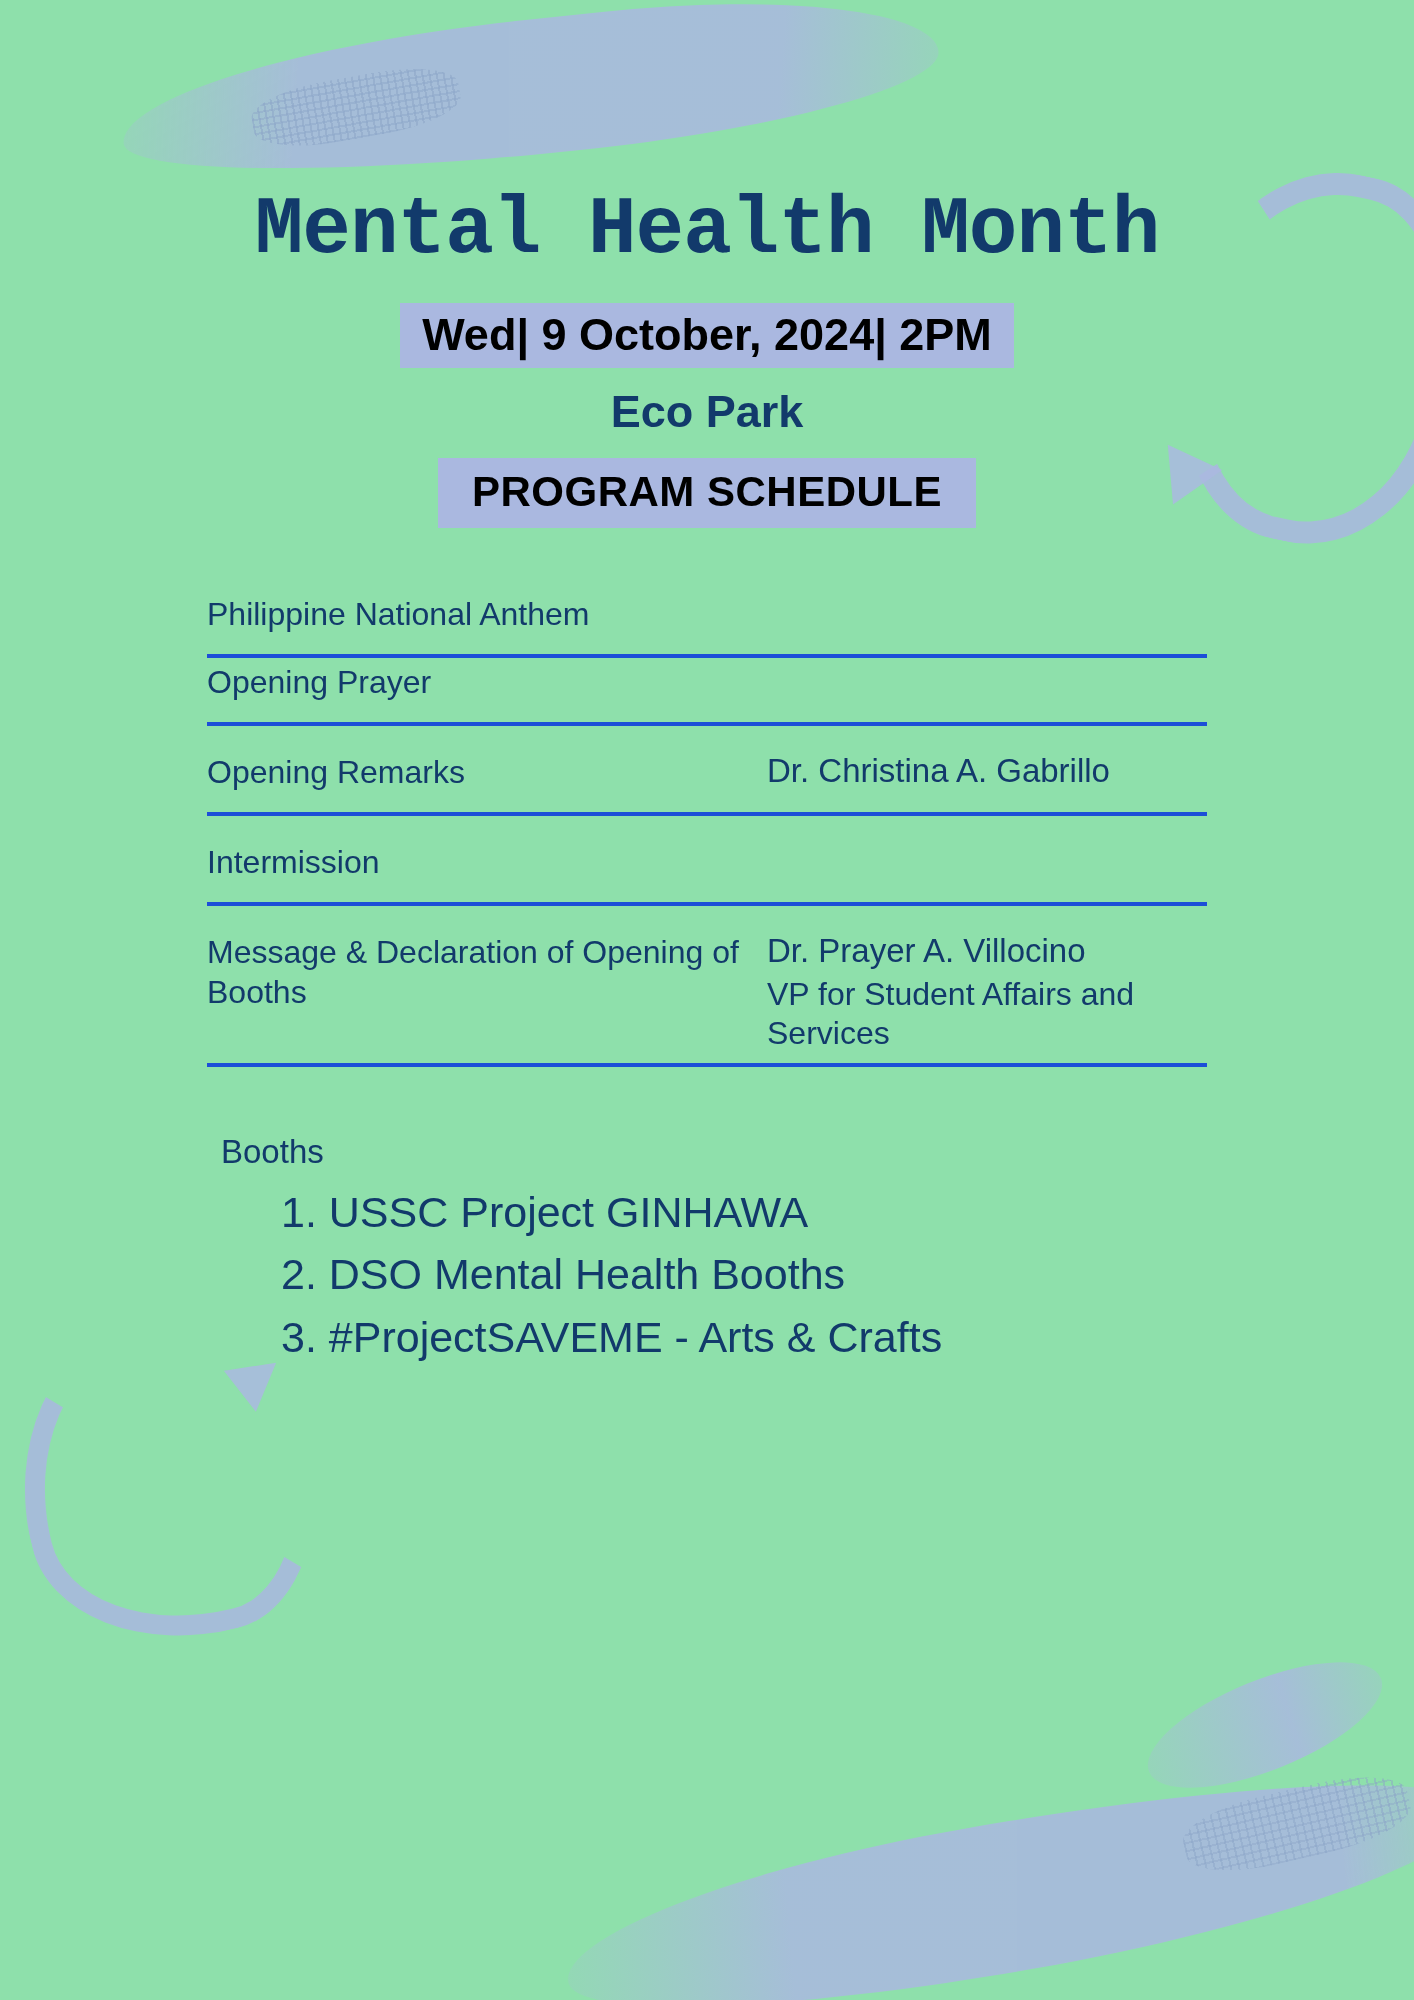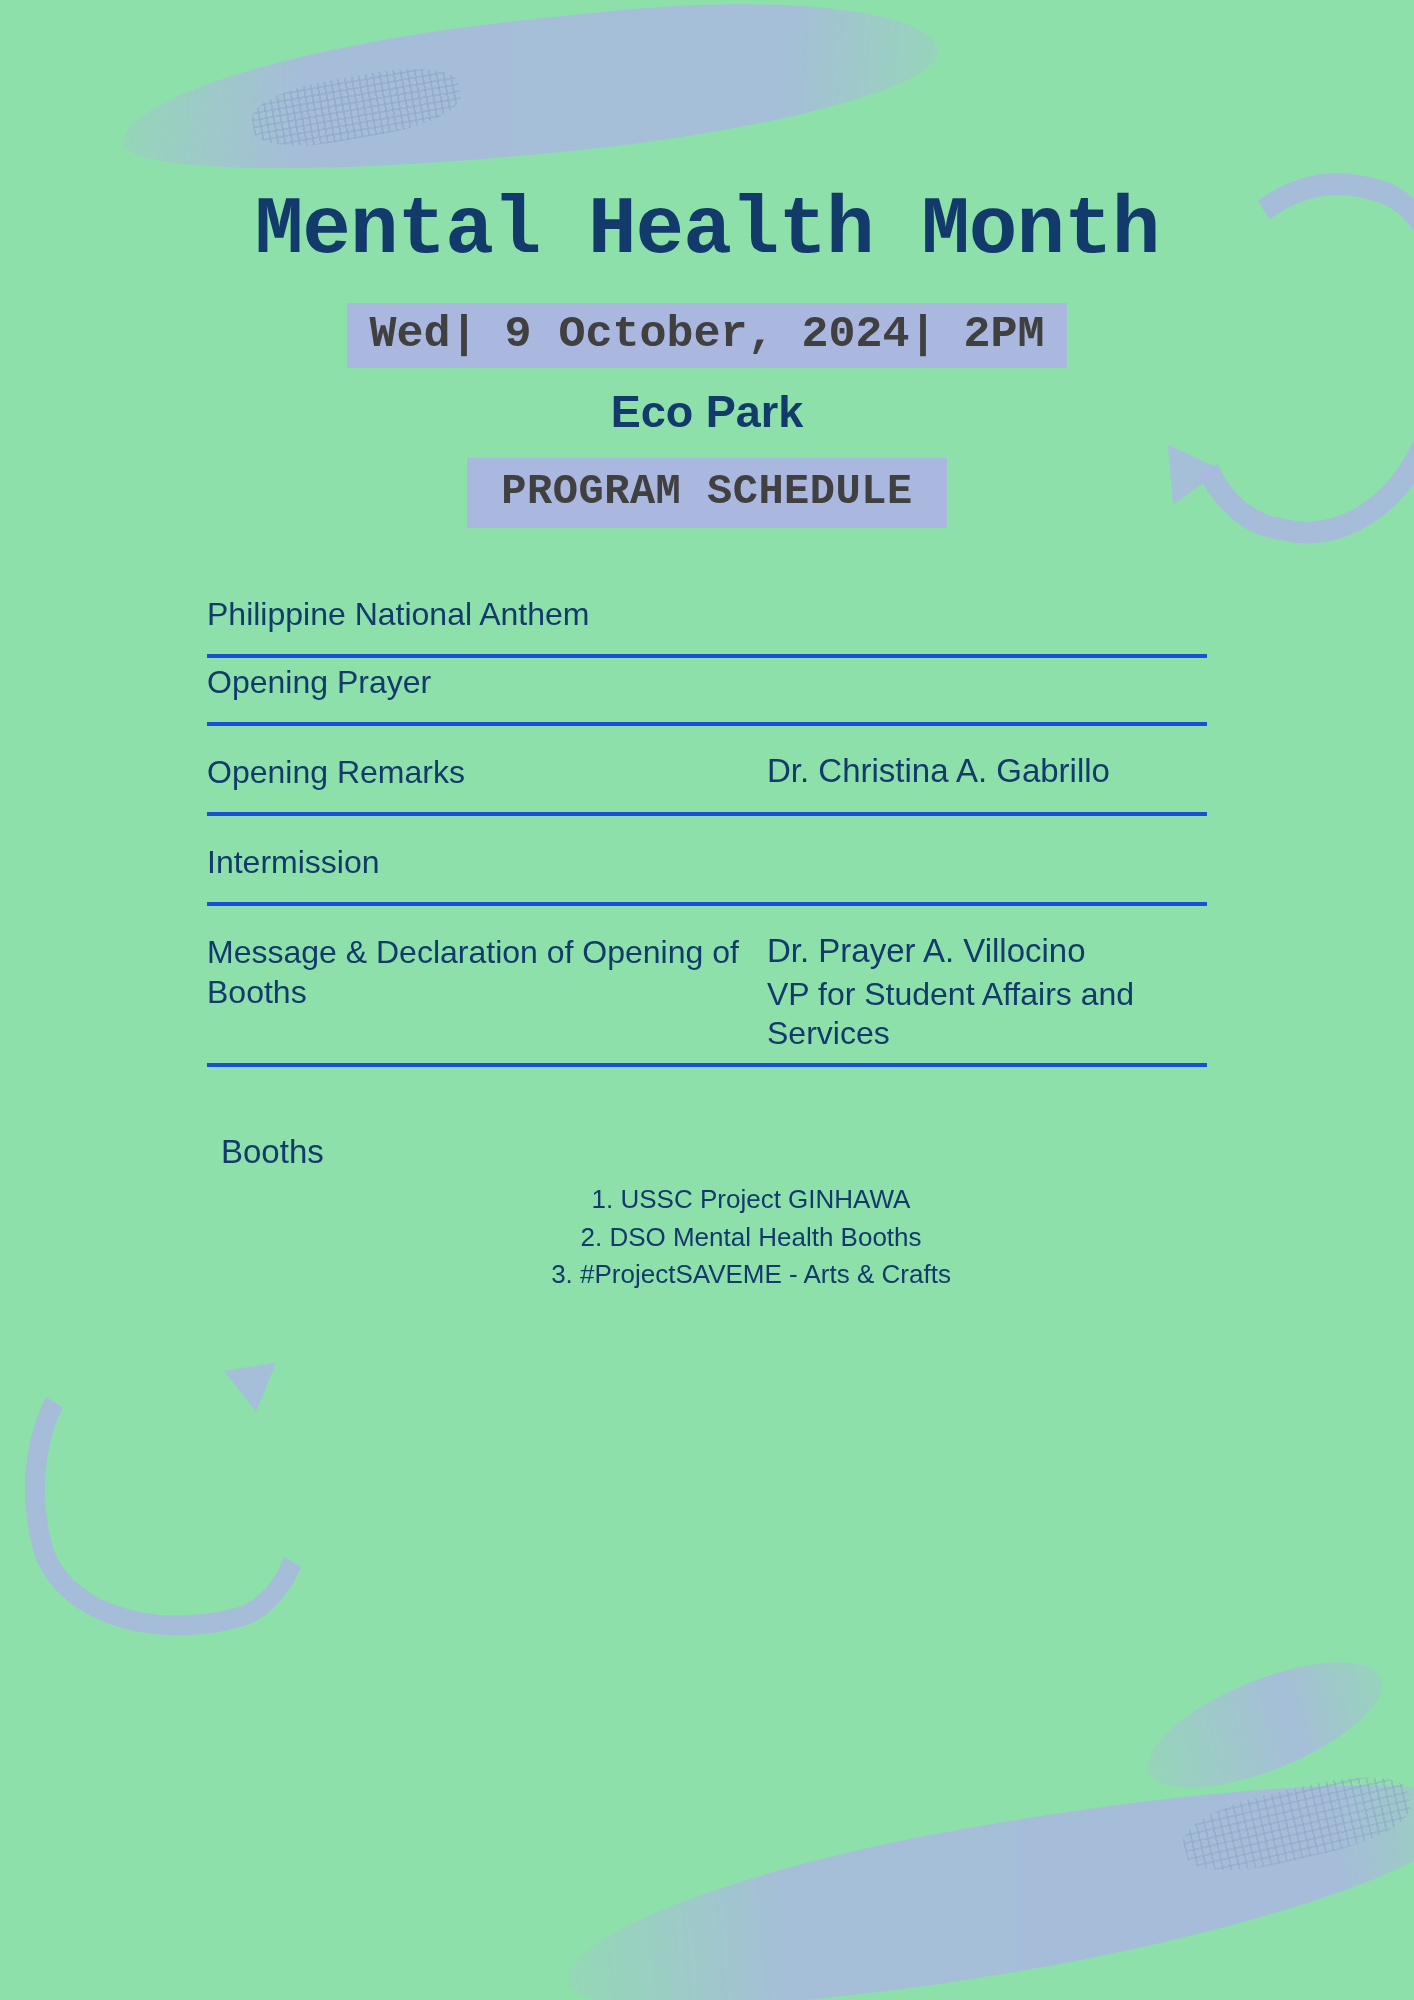--- a/index.html
+++ b/index.html
@@ -141,22 +141,21 @@
     font-family: Liberation Mono, monospace;
   }
 
   .hl-line {
     text-align: center;
     margin: 0;
   }
   .hl {
     display: inline-block;
     background: #aab8e0;
-    color: #404040;
-    font-family: Liberation Mono, monospace;
+    color: #000000;
   }
   #event-datetime {
     font-size: 45px;
     font-weight: bold;
     padding: 8px 22px 10px 22px;
     margin-top: 32px;
     line-height: 1.05;
   }
   #event-venue {
     display: block;
@@ -220,23 +219,22 @@
   #booths-title {
     font-size: 33px;
     margin: 0 0 10px 0;
   }
   #booths-list {
     margin: 0;
     padding-left: 60px;
     list-style: none;
   }
   #booths-list li {
-    font-size: 26px;
+    font-size: 43px;
     line-height: 1.45;
-    text-align: center;
   }
 </style>
 </head>
 <body>
 
 <div class="deco" id="deco-top-brush"></div>
 <div class="deco" id="deco-right-loop"></div>
 <div class="deco" id="deco-right-arrow"></div>
 <div class="deco" id="deco-left-squiggle"></div>
 <div class="deco" id="deco-left-arrow"></div>

